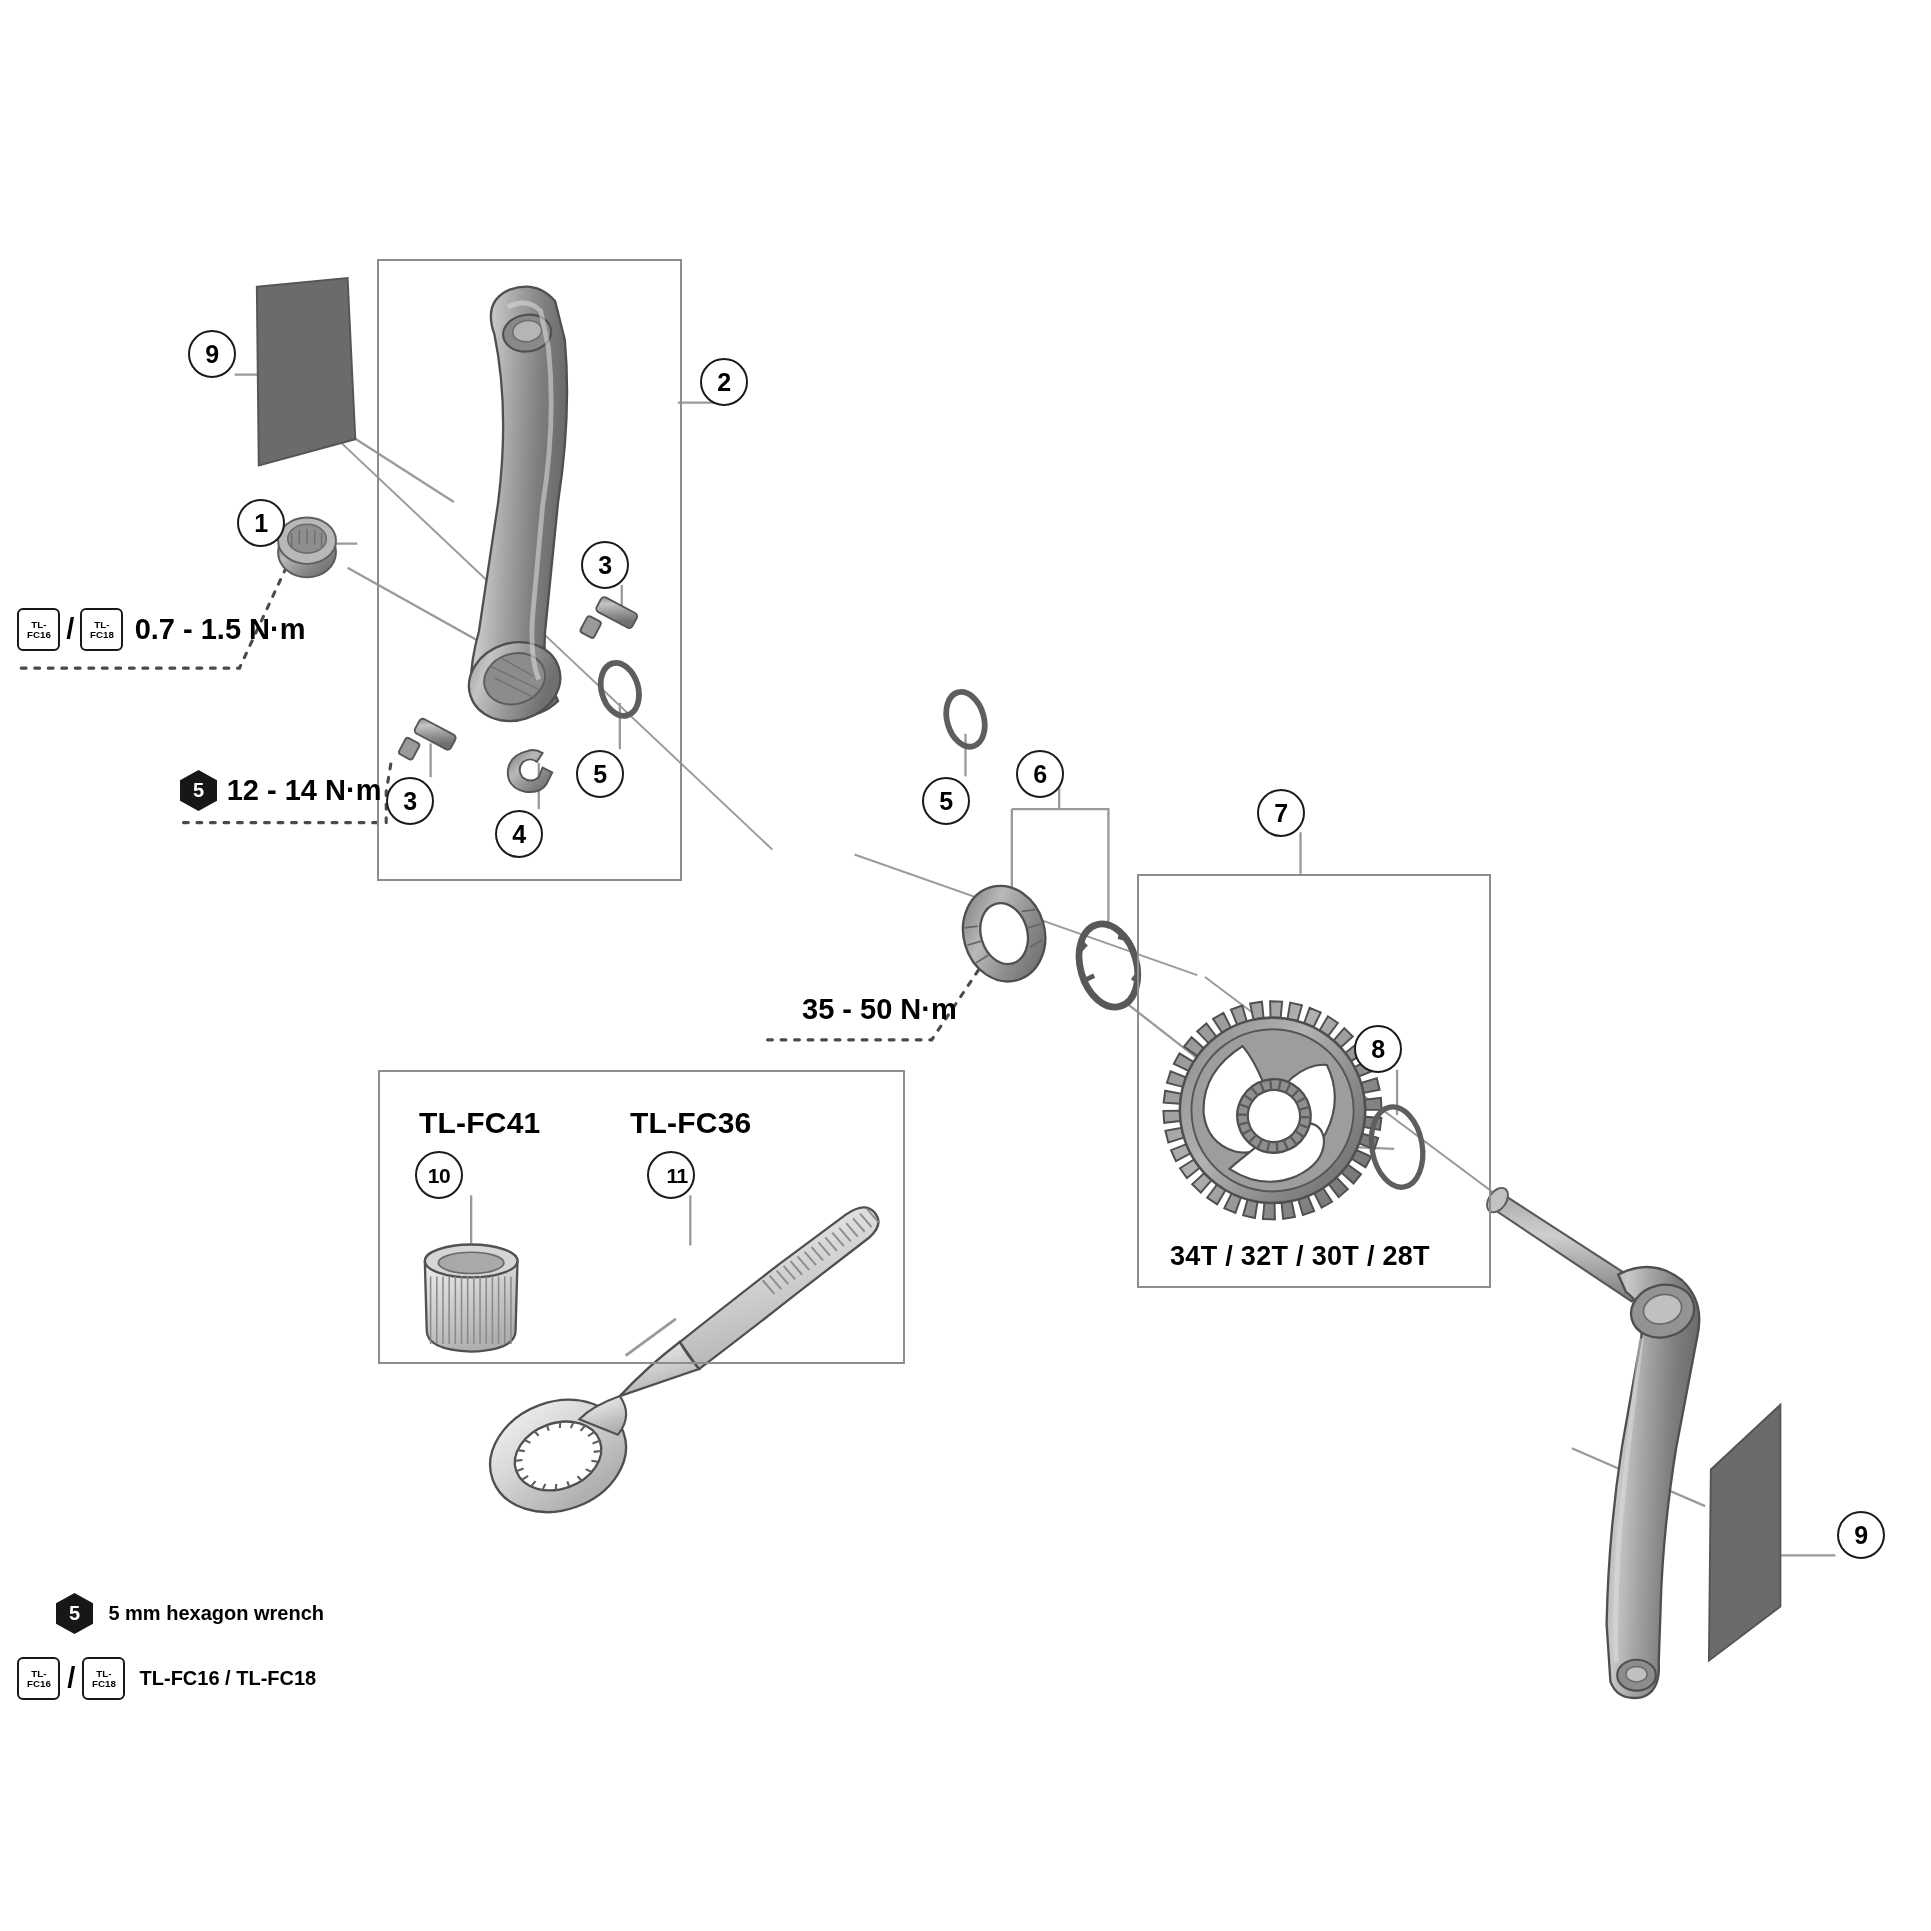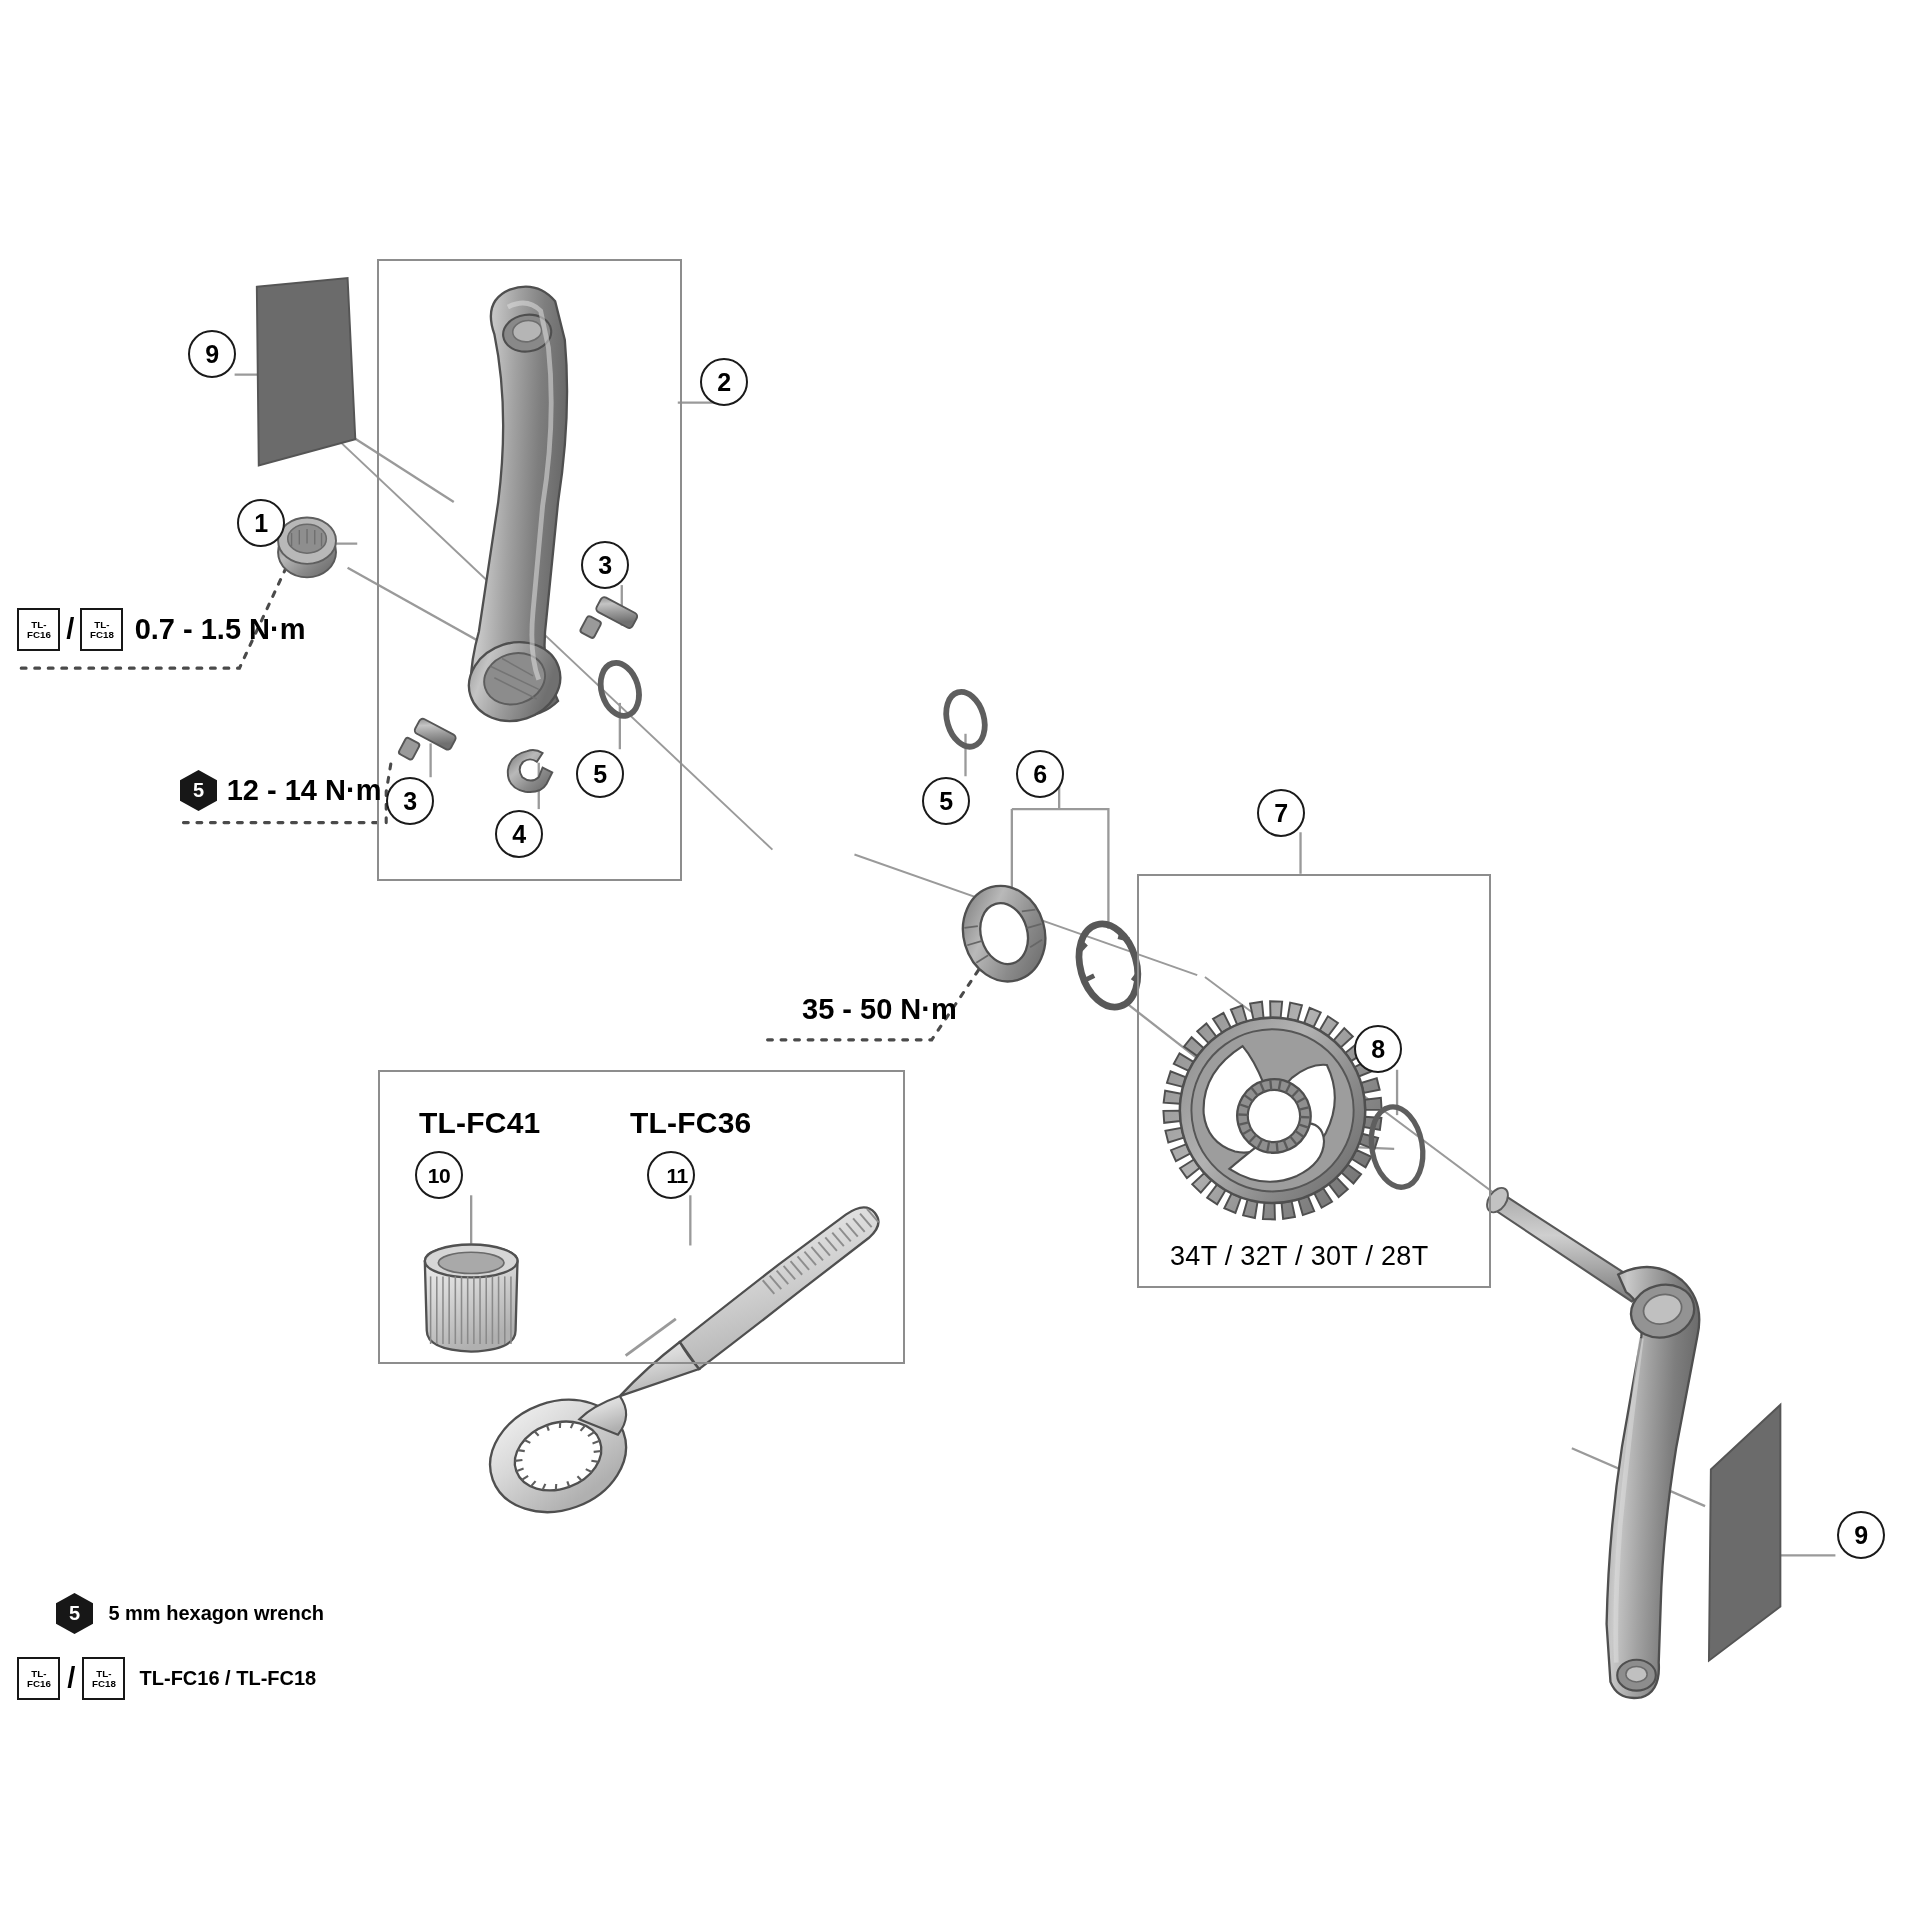--- a/index.html
+++ b/index.html
@@ -10,32 +10,32 @@
 
   
   .callout{position:absolute;width:44px;height:44px;border-radius:50%;
            border:2.5px solid #1a1a1a;background:#fff;
            display:flex;align-items:center;justify-content:center;
            font-size:25px;font-weight:700;line-height:1;letter-spacing:-0.5px;}
 
   
   .gbox{position:absolute;border:2.3px solid #8d8d8d;background:transparent;}
   .toolname{position:absolute;font-size:30px;font-weight:700;letter-spacing:0.2px;}
-  .teeth{position:absolute;font-size:27px;font-weight:400;letter-spacing:0.3px;}
+  .teeth{position:absolute;font-size:27px;font-weight:700;letter-spacing:0.3px;}
   .torque{position:absolute;font-size:29px;font-weight:700;white-space:nowrap;}
   .legend-txt{position:absolute;font-size:20px;font-weight:700;white-space:nowrap;}
 
   
   .hexicon{position:absolute;width:37px;height:41px;background:#171717;
            clip-path:polygon(50% 0%,100% 25%,100% 75%,50% 100%,0% 75%,0% 25%);
            display:flex;align-items:center;justify-content:center;
            color:#fff;font-size:20px;font-weight:700;}
   
   .tlchip{position:absolute;width:39px;height:39px;border:2.9px solid #171717;
-          border-radius:0;background:#fff;overflow:hidden;
+          border-radius:6px;background:#fff;overflow:hidden;
           display:flex;flex-direction:column;align-items:center;justify-content:center;
           line-height:0.95;}
   .tlchip span{font-size:10.6px;font-weight:700;transform:scale(0.92);}
   .slash{position:absolute;font-size:29px;font-weight:700;}
 </style>
 </head>
 <body>
 
 <div id="stage">
 

